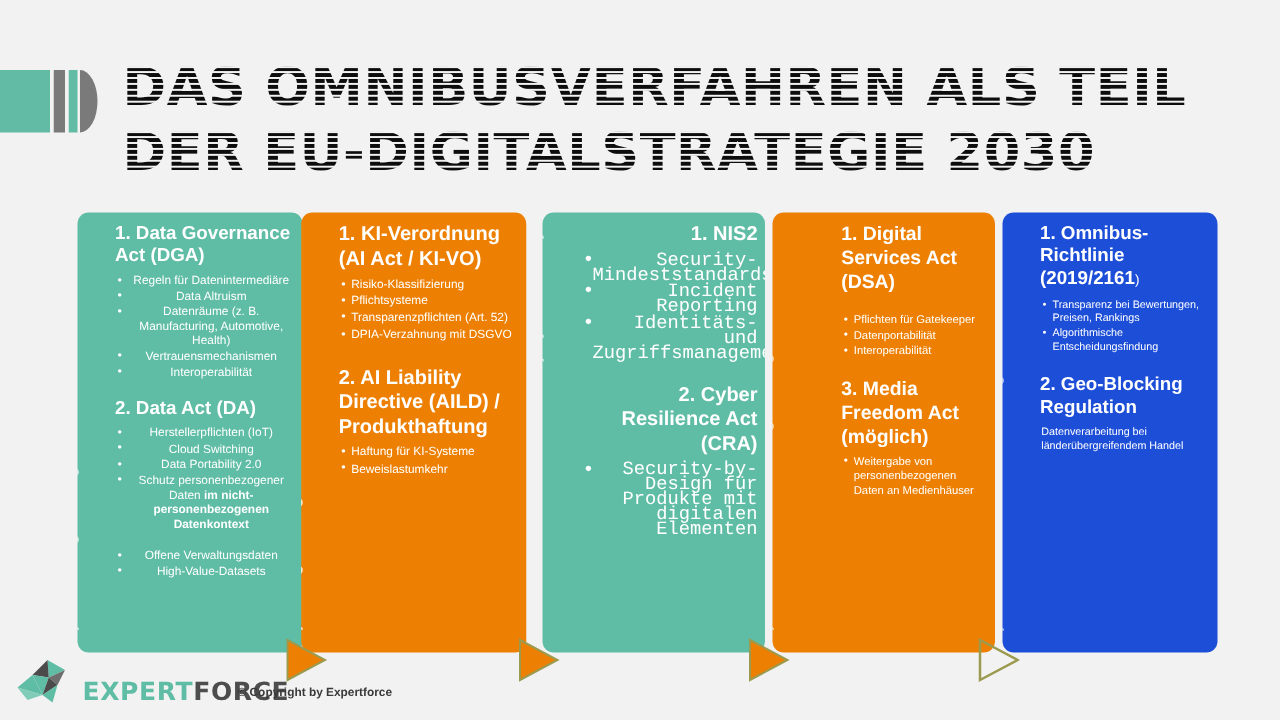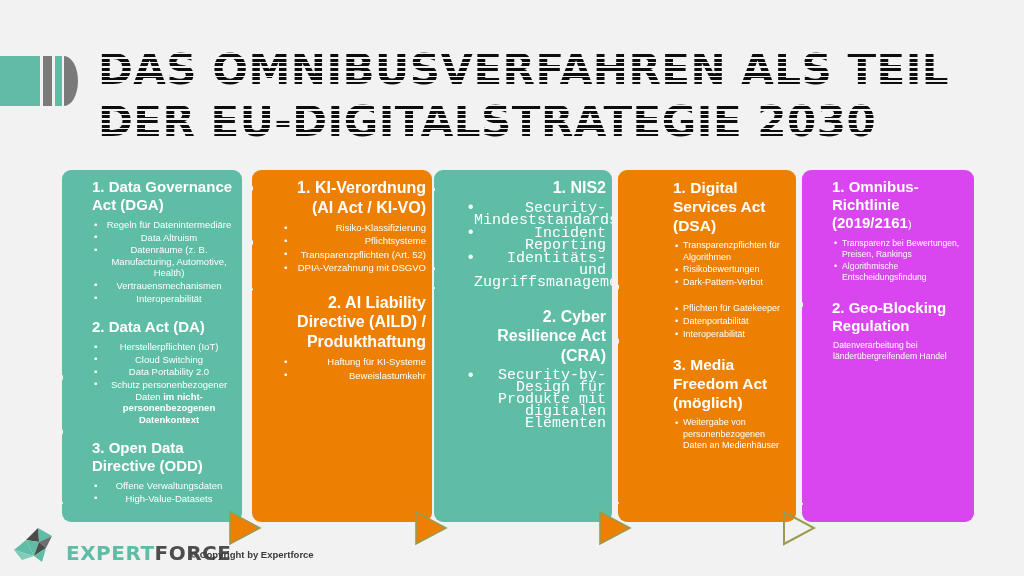--- a/index.html
+++ b/index.html
@@ -50,21 +50,21 @@
   
   #cols { position: absolute; left: 0; top: 170px; width: 892px; height: 352px; }
   .col {
     position: absolute; top: 0; height: 352px;
     border-radius: 9px;
     color: #ffffff;
     overflow: hidden;
   }
   .col.teal   { background: #5FBCA5; }
   .col.orange { background: #ED8003; }
-  .col.blue   { background: #d946ef; }
+  .col.blue   { background: #1d4ed8; }
 
   .side-label {
     position: absolute; left: 4px; bottom: 8px;
     width: 330px;
     transform: rotate(-90deg);
     transform-origin: left bottom;
     font-size: 13.5px;
     font-weight: 600;
     color: #ffffff;
     letter-spacing: 0.1px;
@@ -176,31 +176,30 @@
           <div class="sec-title">2. Data Act (DA)</div>
           <ul class="bullets">
             <li>Herstellerpflichten (IoT)</li>
             <li>Cloud Switching</li>
             <li>Data Portability 2.0</li>
             <li><span>Schutz personenbezogener Daten </span><b>im nicht-personenbezogenen Datenkontext</b></li>
           </ul>
         </div>
 
         <div class="sec">
-          <div class="sec-title">3. Open Data Directive (ODD)</div>
           <ul class="bullets">
             <li>Offene Verwaltungsdaten</li>
             <li>High-Value-Datasets</li>
           </ul>
         </div>
 
       </div>
     </div>
 
-    <div class="col orange" id="colB" style="left:252px; width:180px;text-align:right;">
+    <div class="col orange" id="colB" style="left:241px; width:180px;">
       <div class="side-label">B) KI-Regulierung</div>
       <div class="col-body">
 
         <div class="sec">
           <div class="sec-title">1. KI-Verordnung (AI Act / KI-VO)</div>
           <ul class="bullets">
             <li>Risiko-Klassifizierung</li>
             <li>Pflichtsysteme</li>
             <li>Transparenzpflichten (Art. 52)</li>
             <li>DPIA-Verzahnung mit DSGVO</li>
@@ -240,25 +239,20 @@
 
       </div>
     </div>
 
     <div class="col orange" id="colD" style="left:618px; width:178px;">
       <div class="side-label">D) Plattform und Markt Regulierung</div>
       <div class="col-body">
 
         <div class="sec">
           <div class="sec-title">1. Digital Services Act (DSA)</div>
-          <ul class="bullets">
-            <li>Transparenzpflichten für Algorithmen</li>
-            <li>Risikobewertungen</li>
-            <li>Dark-Pattern-Verbot</li>
-          </ul>
         </div>
 
         <div class="sec">
           <ul class="bullets">
             <li>Pflichten für Gatekeeper</li>
             <li>Datenportabilität</li>
             <li>Interoperabilität</li>
           </ul>
         </div>
 

